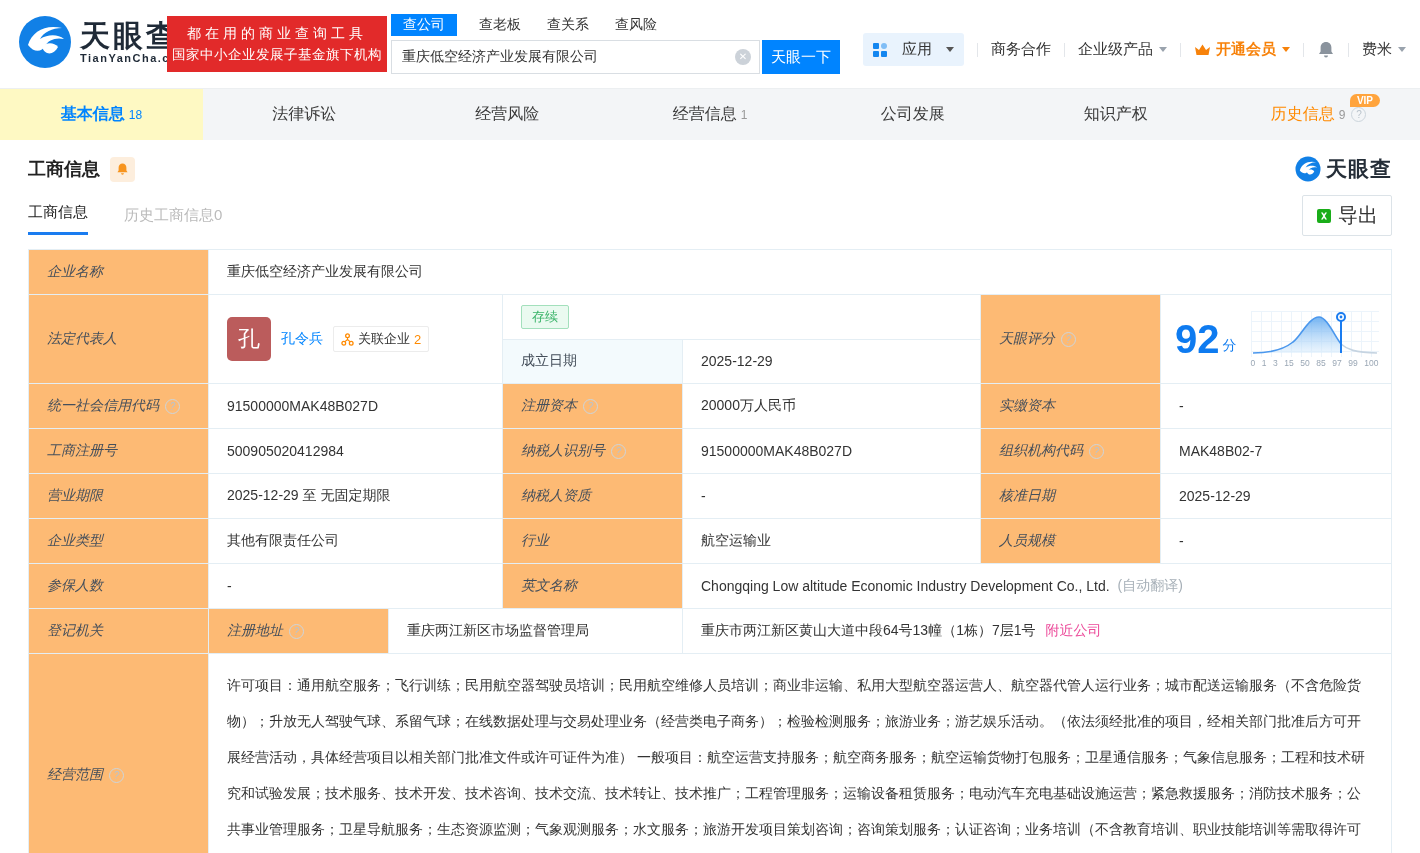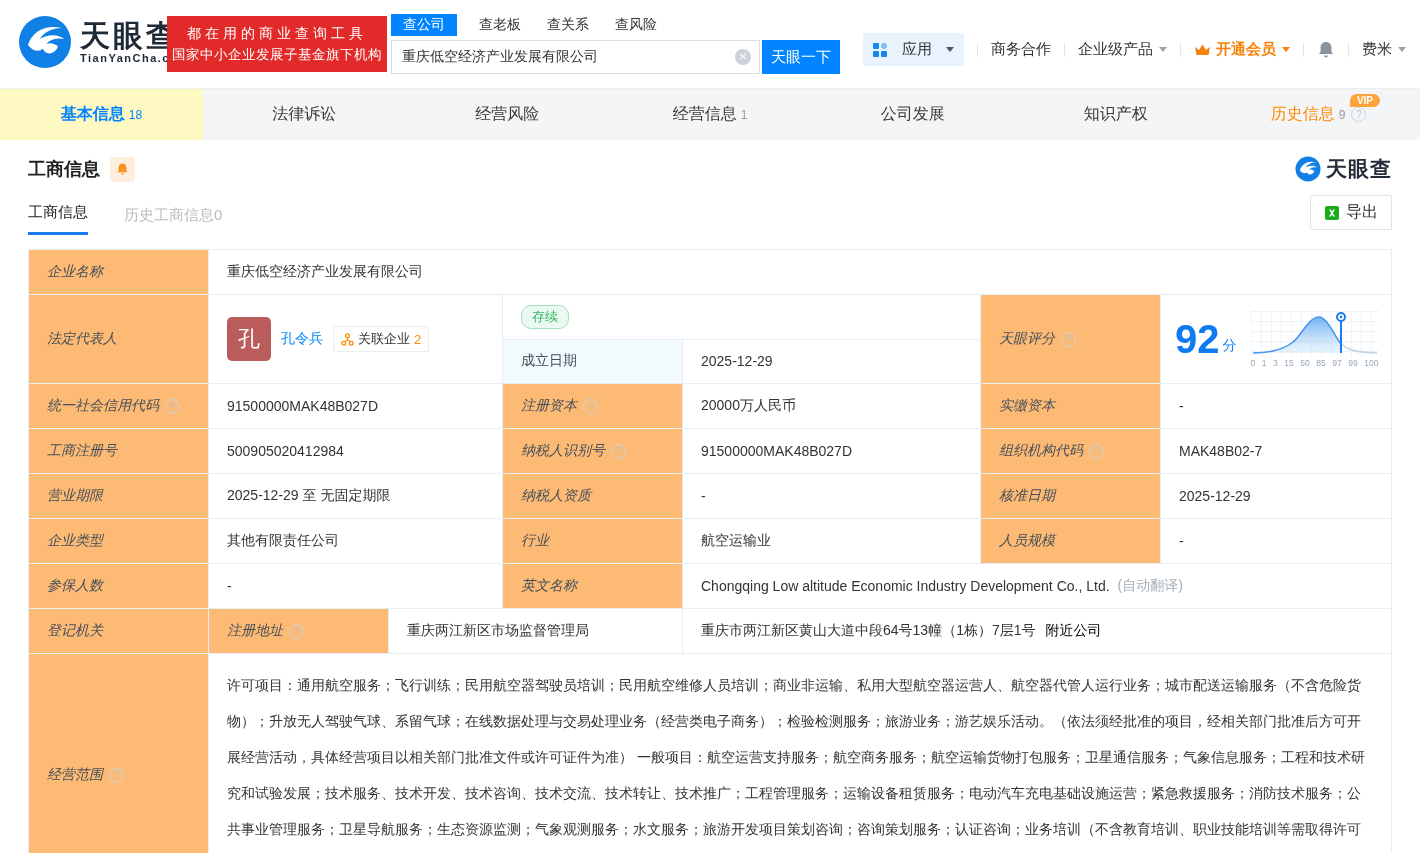--- a/index.html
+++ b/index.html
@@ -65,21 +65,21 @@
   .bell-chip { width:25px; height:25px; background:#fdeedd; border-radius:4px; margin-left:10px;
     display:flex; align-items:center; justify-content:center; cursor:pointer; }
   .watermark { margin-left:auto; display:flex; align-items:center; }
   .watermark .wm-text { font-size:21px; font-weight:bold; color:#252e38; letter-spacing:1px; margin-left:5px; }
 
   .subtabs { display:flex; align-items:flex-end; margin-top:20px; position:relative; }
   .subtab { font-size:15px; margin-right:36px; padding-bottom:10px; cursor:pointer; color:#bbb; }
   .subtab.active { color:#222; border-bottom:3px solid #1a7cf0; }
   .export-btn { position:absolute; right:0; top:-8px; display:flex; align-items:center;
     border:1px solid #dce3e8; border-radius:2px; padding:6px 13px; cursor:pointer; background:#fff; }
-  .export-btn span { margin-left:6px; color:#333; font-size:16px; }
+  .export-btn span { margin-left:6px; color:#333; font-size:20px; }
 
   
   .tbl { margin-top:14px; border:1px solid #e4eef4; width:1364px; }
   .trow { display:flex; border-bottom:1px solid #e4eef4; }
   .trow:last-child { border-bottom:none; }
   .cell { border-right:1px solid #e4eef4; display:flex; align-items:center; padding:0 14px 0 18px;
     min-height:44px; }
   .cell.last { border-right:none; }
   .lbl { background:#fdba74; color:#454f5b;font-style:italic; }
   .w1 { width:180px; } .w2 { width:294px; } .w3 { width:180px; } .w4 { width:298px; }
@@ -98,34 +98,34 @@
   .q::before { content:"?"; }
 
   .avatar { width:44px; height:44px; border-radius:5px; background:#bb5c5c; color:#fff;
     font-size:22px; display:flex; align-items:center; justify-content:center; cursor:pointer; }
   .rep-name { color:#0084ff; margin:0 10px 0 10px; cursor:pointer; }
   .rel-badge { display:flex; align-items:center; border:1px solid #ececec; border-radius:2px;
     padding:3px 7px; font-size:13px; cursor:pointer; }
   .rel-badge .t { color:#333; margin:0 4px; }
   .rel-badge .n { color:#ff8a00; }
 
-  .status-badge { background:#eafaf0; border:1px solid #a3e0bc; color:#3bb46a; border-radius:10px;
+  .status-badge { background:#eafaf0; border:1px solid #a3e0bc; color:#3bb46a; border-radius:2px;
     padding:2px 10px; font-size:13px; }
 
   .score-cell { display:flex; align-items:center; padding:0 4px 0 14px; }
   .score-num { font-size:40px; font-weight:bold; color:#0e7bf0; line-height:40px; }
   .score-unit { font-size:14px; color:#0e7bf0; margin:14px 0 0 3px; }
   .curve-wrap { margin-left:14px; }
   .curve-box { width:128px; height:46px;
     background-image:repeating-linear-gradient(to right,#ecf4fb 0 1px,transparent 1px 10px),
       repeating-linear-gradient(to bottom,#ecf4fb 0 1px,transparent 1px 10px); }
   .ticks { width:128px; display:flex; justify-content:space-between; font-size:8.5px;
     color:#9aa7b5; margin-top:1px; }
 
-  .link { color:#000000; cursor:pointer; }
+  .link { color:#ec4899; cursor:pointer; }
   .note { color:#a7b0b8; margin-left:6px; }
   .en-gap { margin-right:2px; }
 
   .scope-cell { align-items:flex-start; padding:13px 20px 13px 18px; line-height:36px;
     display:block; color:#333; }
 </style>
 </head>
 <body>
 
 <div class="header">

